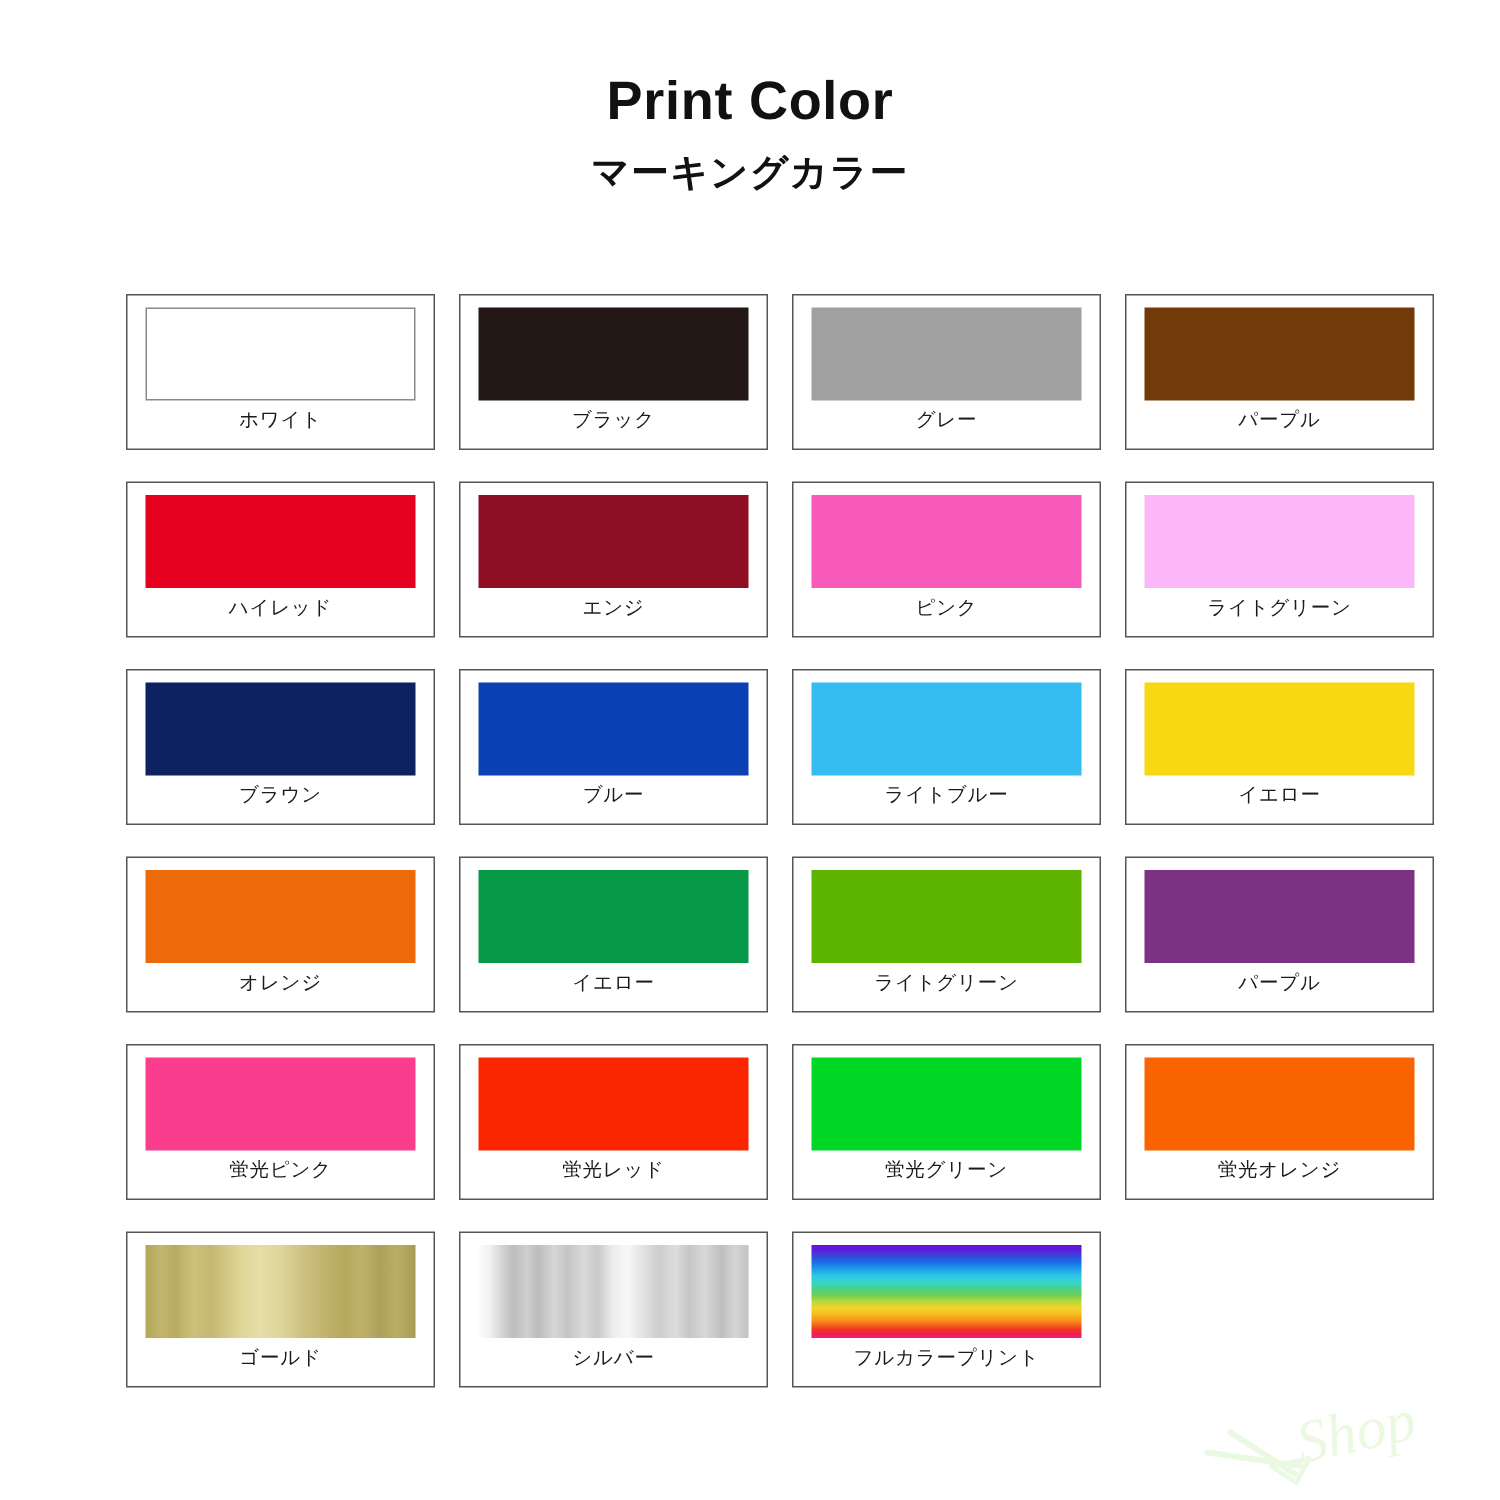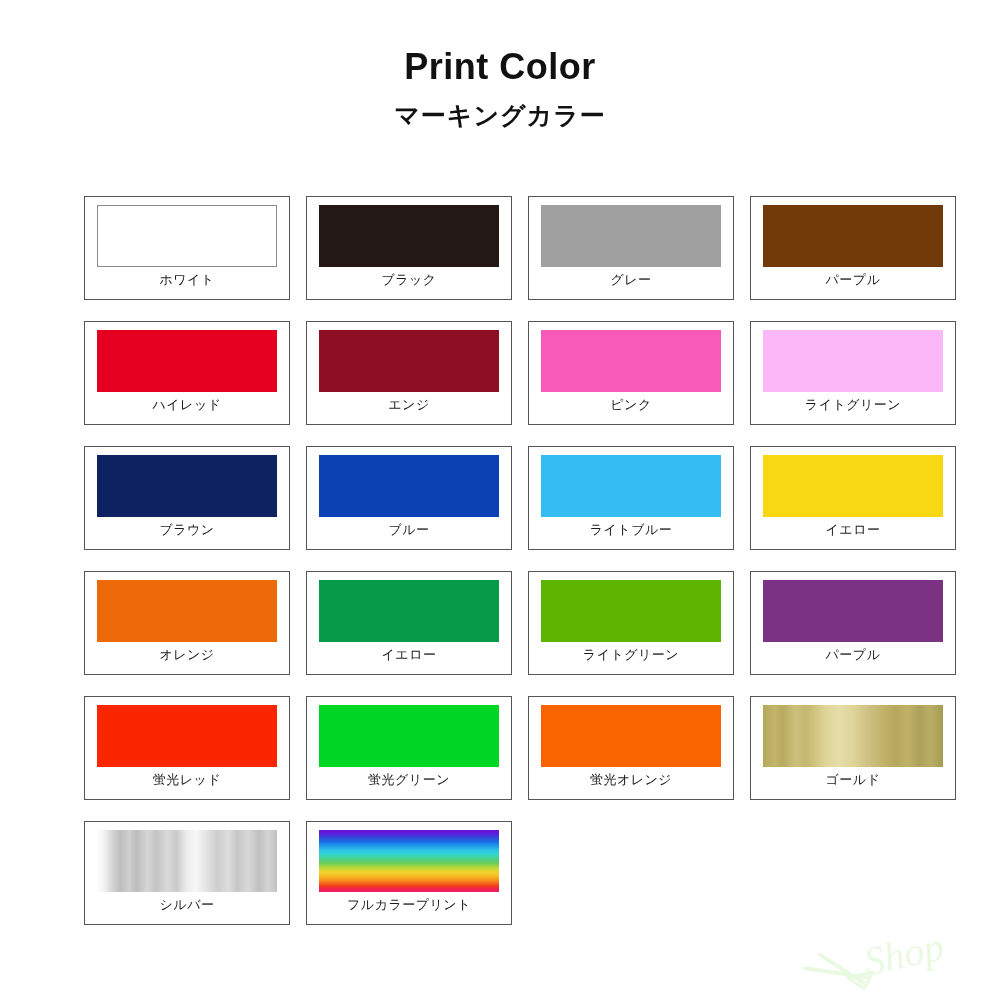--- a/index.html
+++ b/index.html
@@ -166,20 +166,24 @@
       </div>
       <div class="swatch-cell">
         <div class="swatch-chip" style="background-color: rgb(92, 179, 0);"></div>
         <div class="swatch-label">ライトグリーン</div>
       </div>
       <div class="swatch-cell">
         <div class="swatch-chip" style="background-color: rgb(124, 50, 130);"></div>
         <div class="swatch-label">パープル</div>
       </div>
       <div class="swatch-cell">
+        <div class="swatch-chip" style="background-color: rgb(250, 60, 140);"></div>
+        <div class="swatch-label">蛍光ピンク</div>
+      </div>
+      <div class="swatch-cell">
         <div class="swatch-chip" style="background-color: rgb(250, 38, 0);"></div>
         <div class="swatch-label">蛍光レッド</div>
       </div>
       <div class="swatch-cell">
         <div class="swatch-chip" style="background-color: rgb(0, 214, 36);"></div>
         <div class="swatch-label">蛍光グリーン</div>
       </div>
       <div class="swatch-cell">
         <div class="swatch-chip" style="background-color: rgb(250, 100, 0);"></div>
         <div class="swatch-label">蛍光オレンジ</div>

